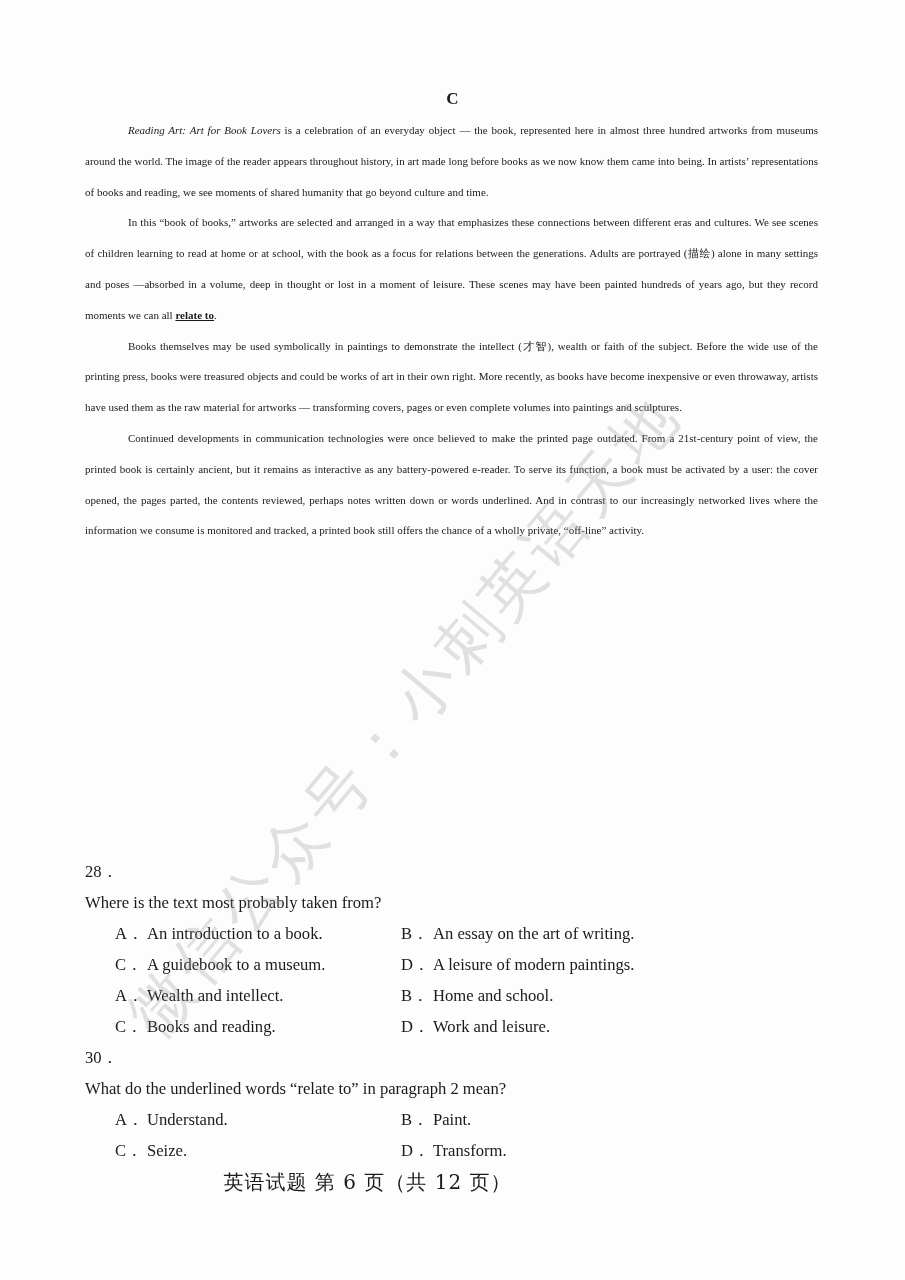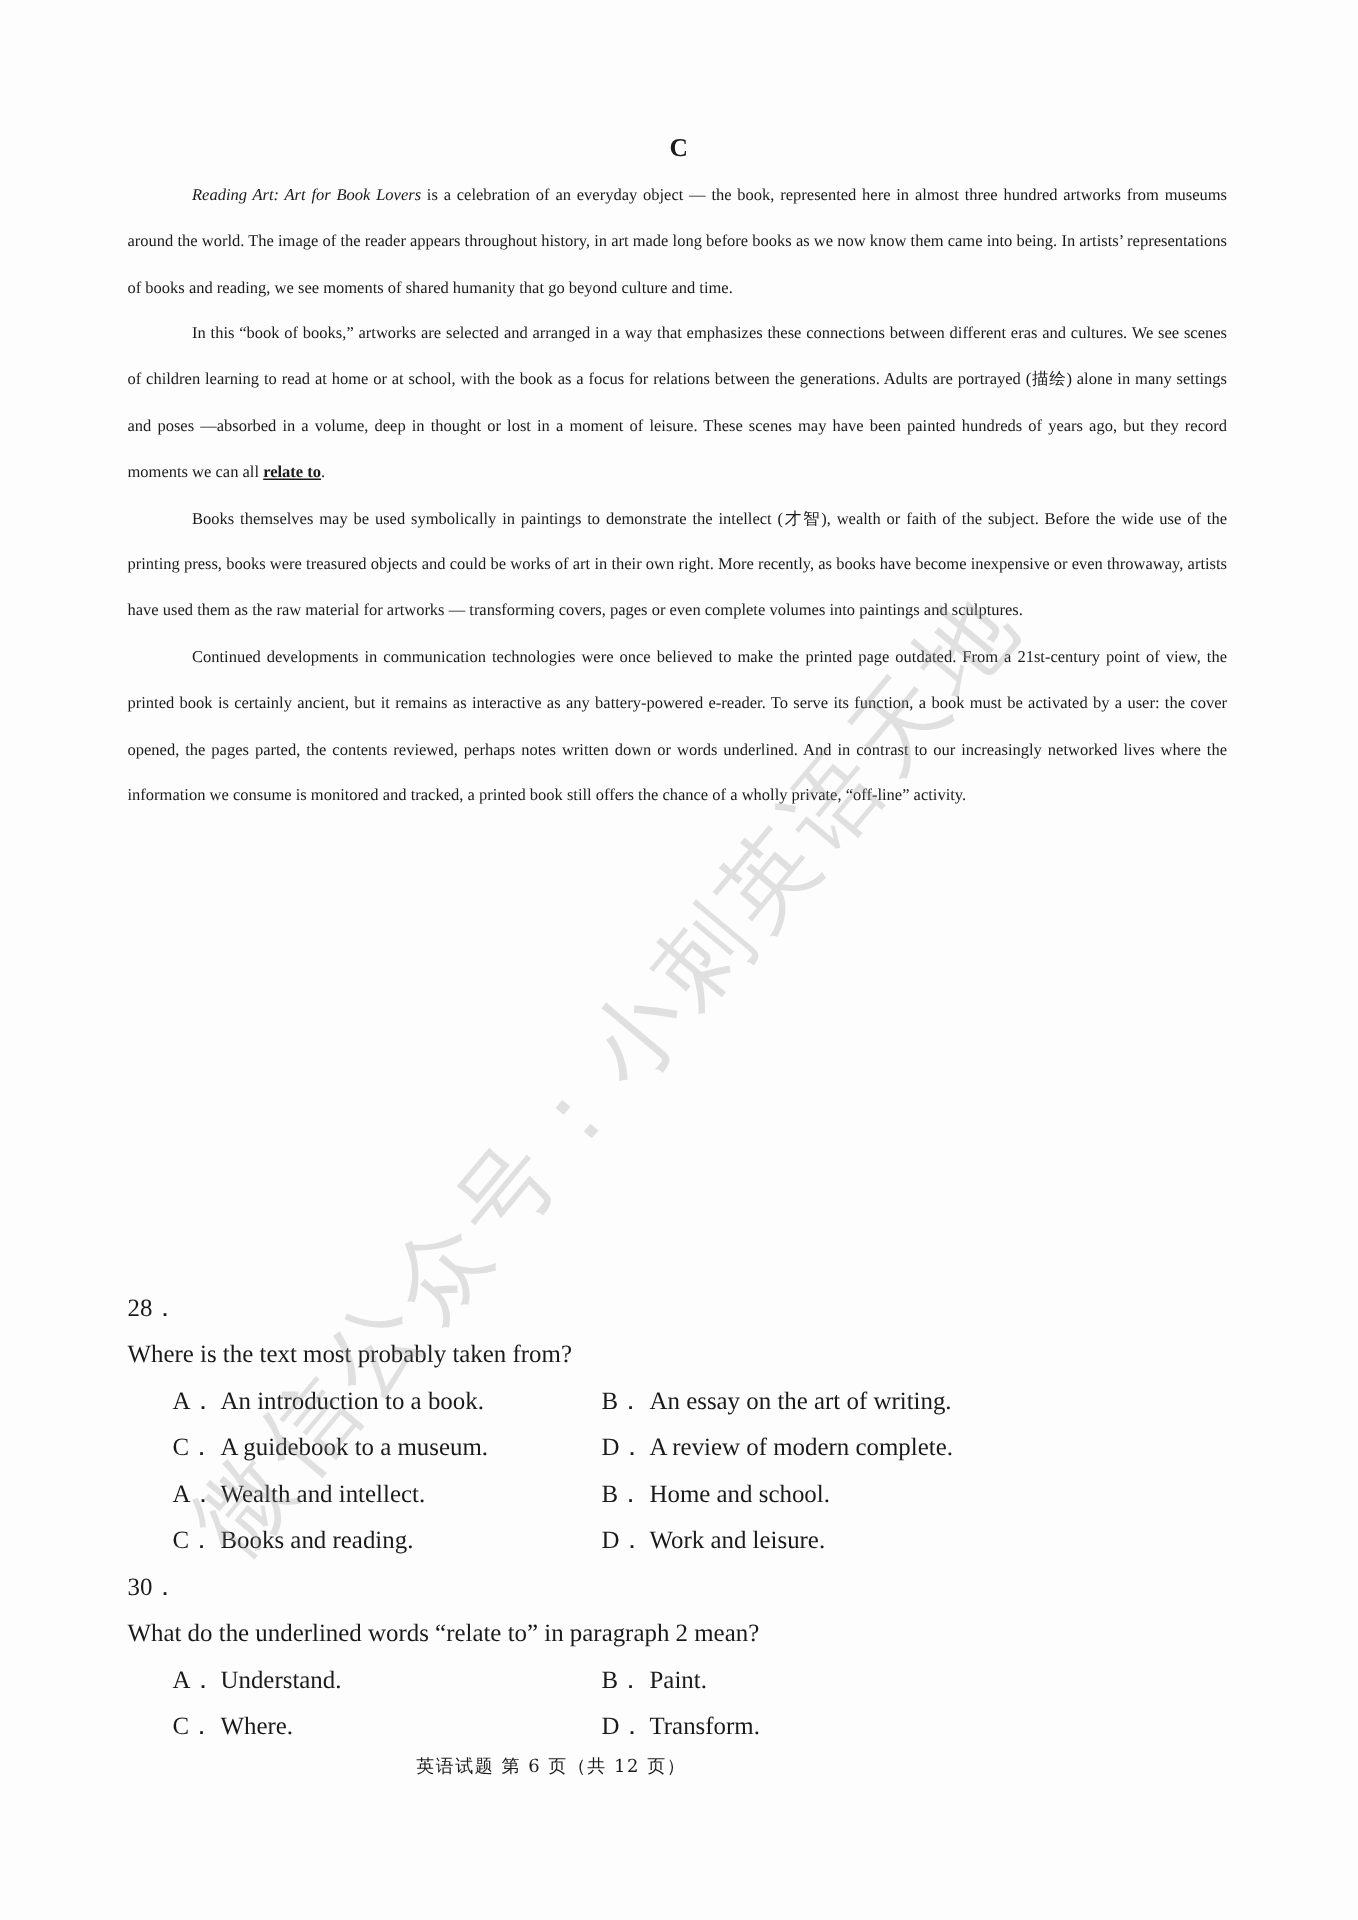--- a/index.html
+++ b/index.html
@@ -27,21 +27,21 @@
     position: absolute; left: 85px; top: 856px; width: 733px;
     font-size: 16.6px; line-height: 31px;
   }
   .q-stem { display: flex; flex-direction: column; }
   .q-num { width: 38px; }
   .opt-row { display: flex; padding-left: 30px; }
   .opt { width: 286px; display: flex; }
   .opt-letter { width: 32px; }
   .footer {
     position: absolute; top: 1169px; left: 0; width: 735px;
-    text-align: center; font-size: 12px; letter-spacing: 1px;
+    text-align: center; font-size: 20px; letter-spacing: 1px;
     font-family: "DejaVu Serif", serif;
   }
   .watermark {
     position: absolute; left: 110px; top: 1000px;
     font-size: 62px; color: rgba(150,150,150,0.28);
     font-family: "DejaVu Sans", sans-serif;
     transform: rotate(-50deg); transform-origin: left top;
     white-space: nowrap; letter-spacing: 6px;
     pointer-events: none;
   }
@@ -77,21 +77,21 @@
             <span>An essay on the art of writing.</span>
           </div>
       </div>
       <div class="opt-row">
         <div class="opt">
             <span class="opt-letter">C．</span>
             <span>A guidebook to a museum.</span>
           </div>
         <div class="opt">
             <span class="opt-letter">D．</span>
-            <span>A review of modern complete.</span>
+            <span>A leisure of modern paintings.</span>
           </div>
       </div>
     </div>
 
     <div class="question">
       <div class="opt-row">
         <div class="opt">
             <span class="opt-letter">A．</span>
             <span>Wealth and intellect.</span>
           </div>
@@ -123,21 +123,21 @@
             <span>Understand.</span>
           </div>
         <div class="opt">
             <span class="opt-letter">B．</span>
             <span>Paint.</span>
           </div>
       </div>
       <div class="opt-row">
         <div class="opt">
             <span class="opt-letter">C．</span>
-            <span>Where.</span>
+            <span>Seize.</span>
           </div>
         <div class="opt">
             <span class="opt-letter">D．</span>
             <span>Transform.</span>
           </div>
       </div>
     </div>
   </div>
 
   <div class="footer">英语试题 第 6 页（共 12 页）</div>

